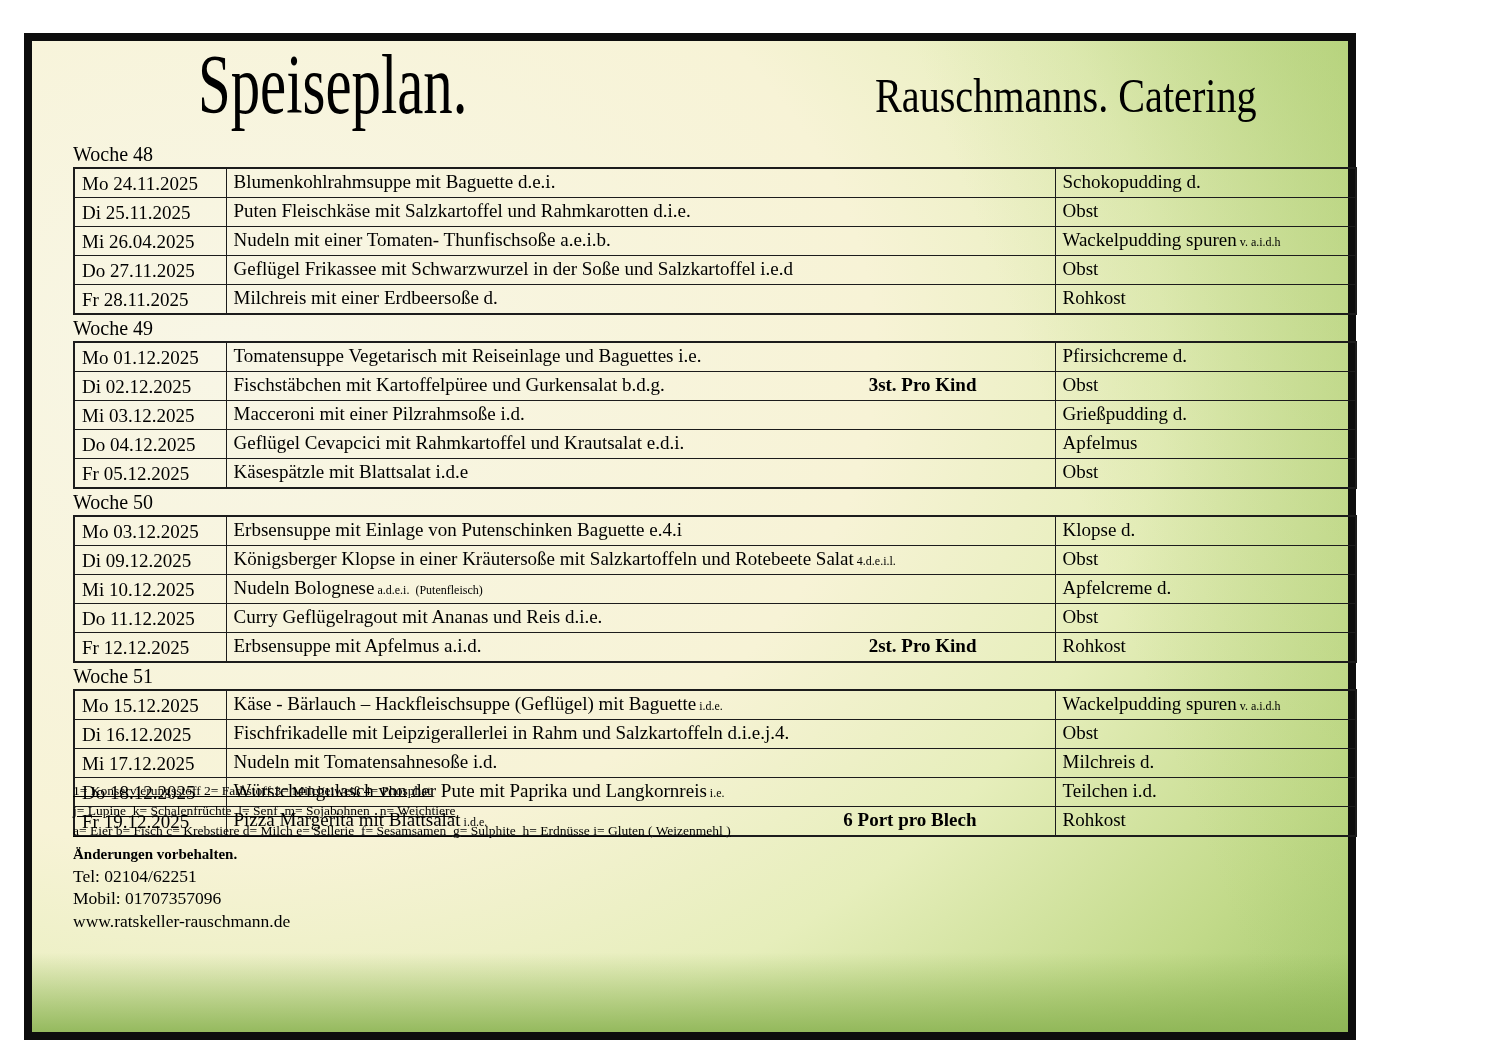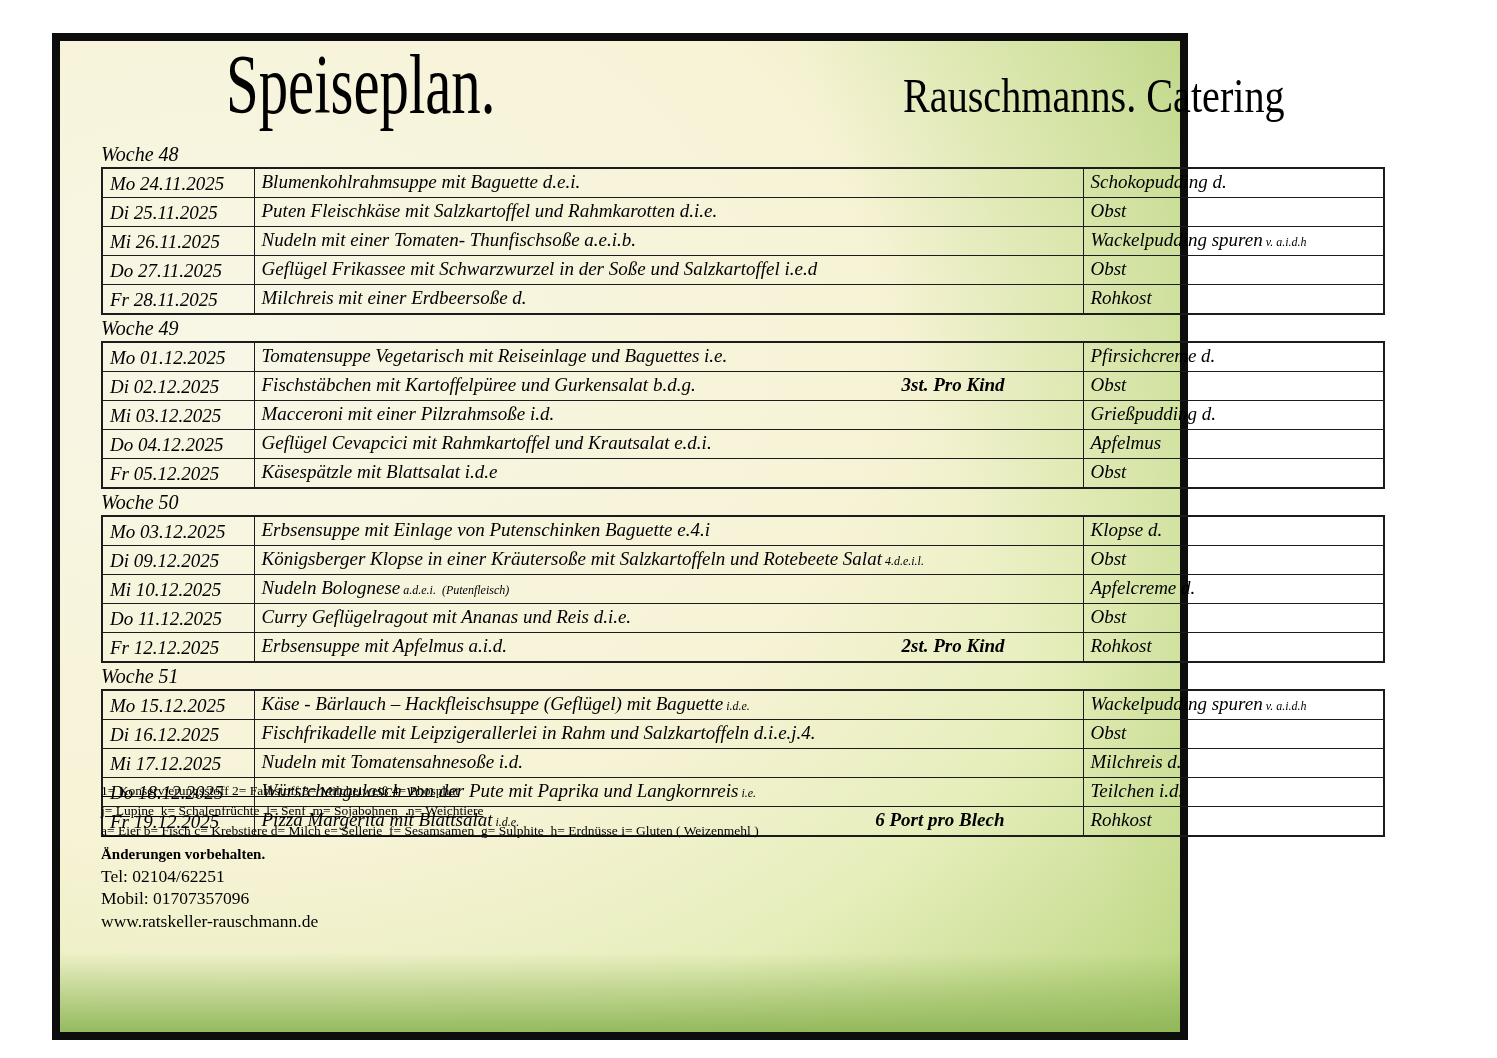--- a/index.html
+++ b/index.html
@@ -1,37 +1,37 @@
 <!DOCTYPE html>
 <html><head>
 <meta charset="utf-8">
 <style>
   html,body{margin:0;padding:0;}
   body{
     width:1497px;height:1058px;background:#ffffff;position:relative;overflow:hidden;
     font-family:"Liberation Serif", serif;color:#000;
   }
   .frame{
-    position:absolute;left:52px;top:33px;width:1136px;height:1007px;
+    position:absolute;left:24px;top:33px;width:1332px;height:1007px;
     box-sizing:border-box;border:8px solid #0d0d0d;
     background:
       linear-gradient(to top, rgba(140,180,84,.9), rgba(140,180,84,0) 8%),
       linear-gradient(250deg, rgba(165,200,105,.45), rgba(165,200,105,0) 26%),
       radial-gradient(ellipse 1700px 1300px at 15% 32%,
         #f8f6e6 0%, #f7f3d6 38%, #e6eebb 55%, #c2da8a 72%, #9ec566 86%, #8cb454 100%);
   }
   .title{
     position:absolute;left:166px;top:2px;font-size:84px;line-height:1;
     transform:scaleX(0.70);transform-origin:0 0;white-space:nowrap;
   }
   .brand{
     position:absolute;left:843px;top:30px;font-size:49px;line-height:1;
     transform:scaleX(0.82);transform-origin:0 0;white-space:nowrap;
   }
-  .weeks{position:absolute;left:41px;top:100px;width:1284px;font-style:italic;}
+  .weeks{position:absolute;left:41px;top:100px;width:1284px;}
   .wk{font-size:20px;font-weight:normal;margin:0;line-height:26px;}
   table.menu{
     border-collapse:collapse;table-layout:fixed;width:1282px;
     border:2px solid #1c1c1c;
   }
   table.menu td{
     border:1px solid #1c1c1c;height:25px;line-height:25px;
     font-size:19px;padding:0 4px 0 7px;overflow:hidden;white-space:nowrap;
     vertical-align:middle;
   }
@@ -70,21 +70,21 @@
             <td class="c-day"><span>Mo 24.11.2025</span></td>
             <td class="c-meal"><span>Blumenkohlrahmsuppe mit Baguette d.e.i.</span><span class="sm"></span><span class="note"></span></td>
             <td class="c-des"><span>Schokopudding d.</span><span class="sm"></span></td>
           </tr>
           <tr>
             <td class="c-day"><span>Di  25.11.2025</span></td>
             <td class="c-meal"><span>Puten Fleischkäse mit Salzkartoffel und Rahmkarotten d.i.e.</span><span class="sm"></span><span class="note"></span></td>
             <td class="c-des"><span>Obst</span><span class="sm"></span></td>
           </tr>
           <tr>
-            <td class="c-day"><span>Mi 26.11.2025</span></td>
+            <td class="c-day"><span>Mi 26.04.2025</span></td>
             <td class="c-meal"><span>Nudeln mit einer Tomaten- Thunfischsoße a.e.i.b.</span><span class="sm"></span><span class="note"></span></td>
             <td class="c-des"><span>Wackelpudding spuren</span><span class="sm"> v. a.i.d.h</span></td>
           </tr>
           <tr>
             <td class="c-day"><span>Do 27.11.2025</span></td>
             <td class="c-meal"><span>Geflügel Frikassee mit Schwarzwurzel in der Soße und Salzkartoffel i.e.d</span><span class="sm"></span><span class="note"></span></td>
             <td class="c-des"><span>Obst</span><span class="sm"></span></td>
           </tr>
           <tr>
             <td class="c-day"><span>Fr  28.11.2025</span></td>

